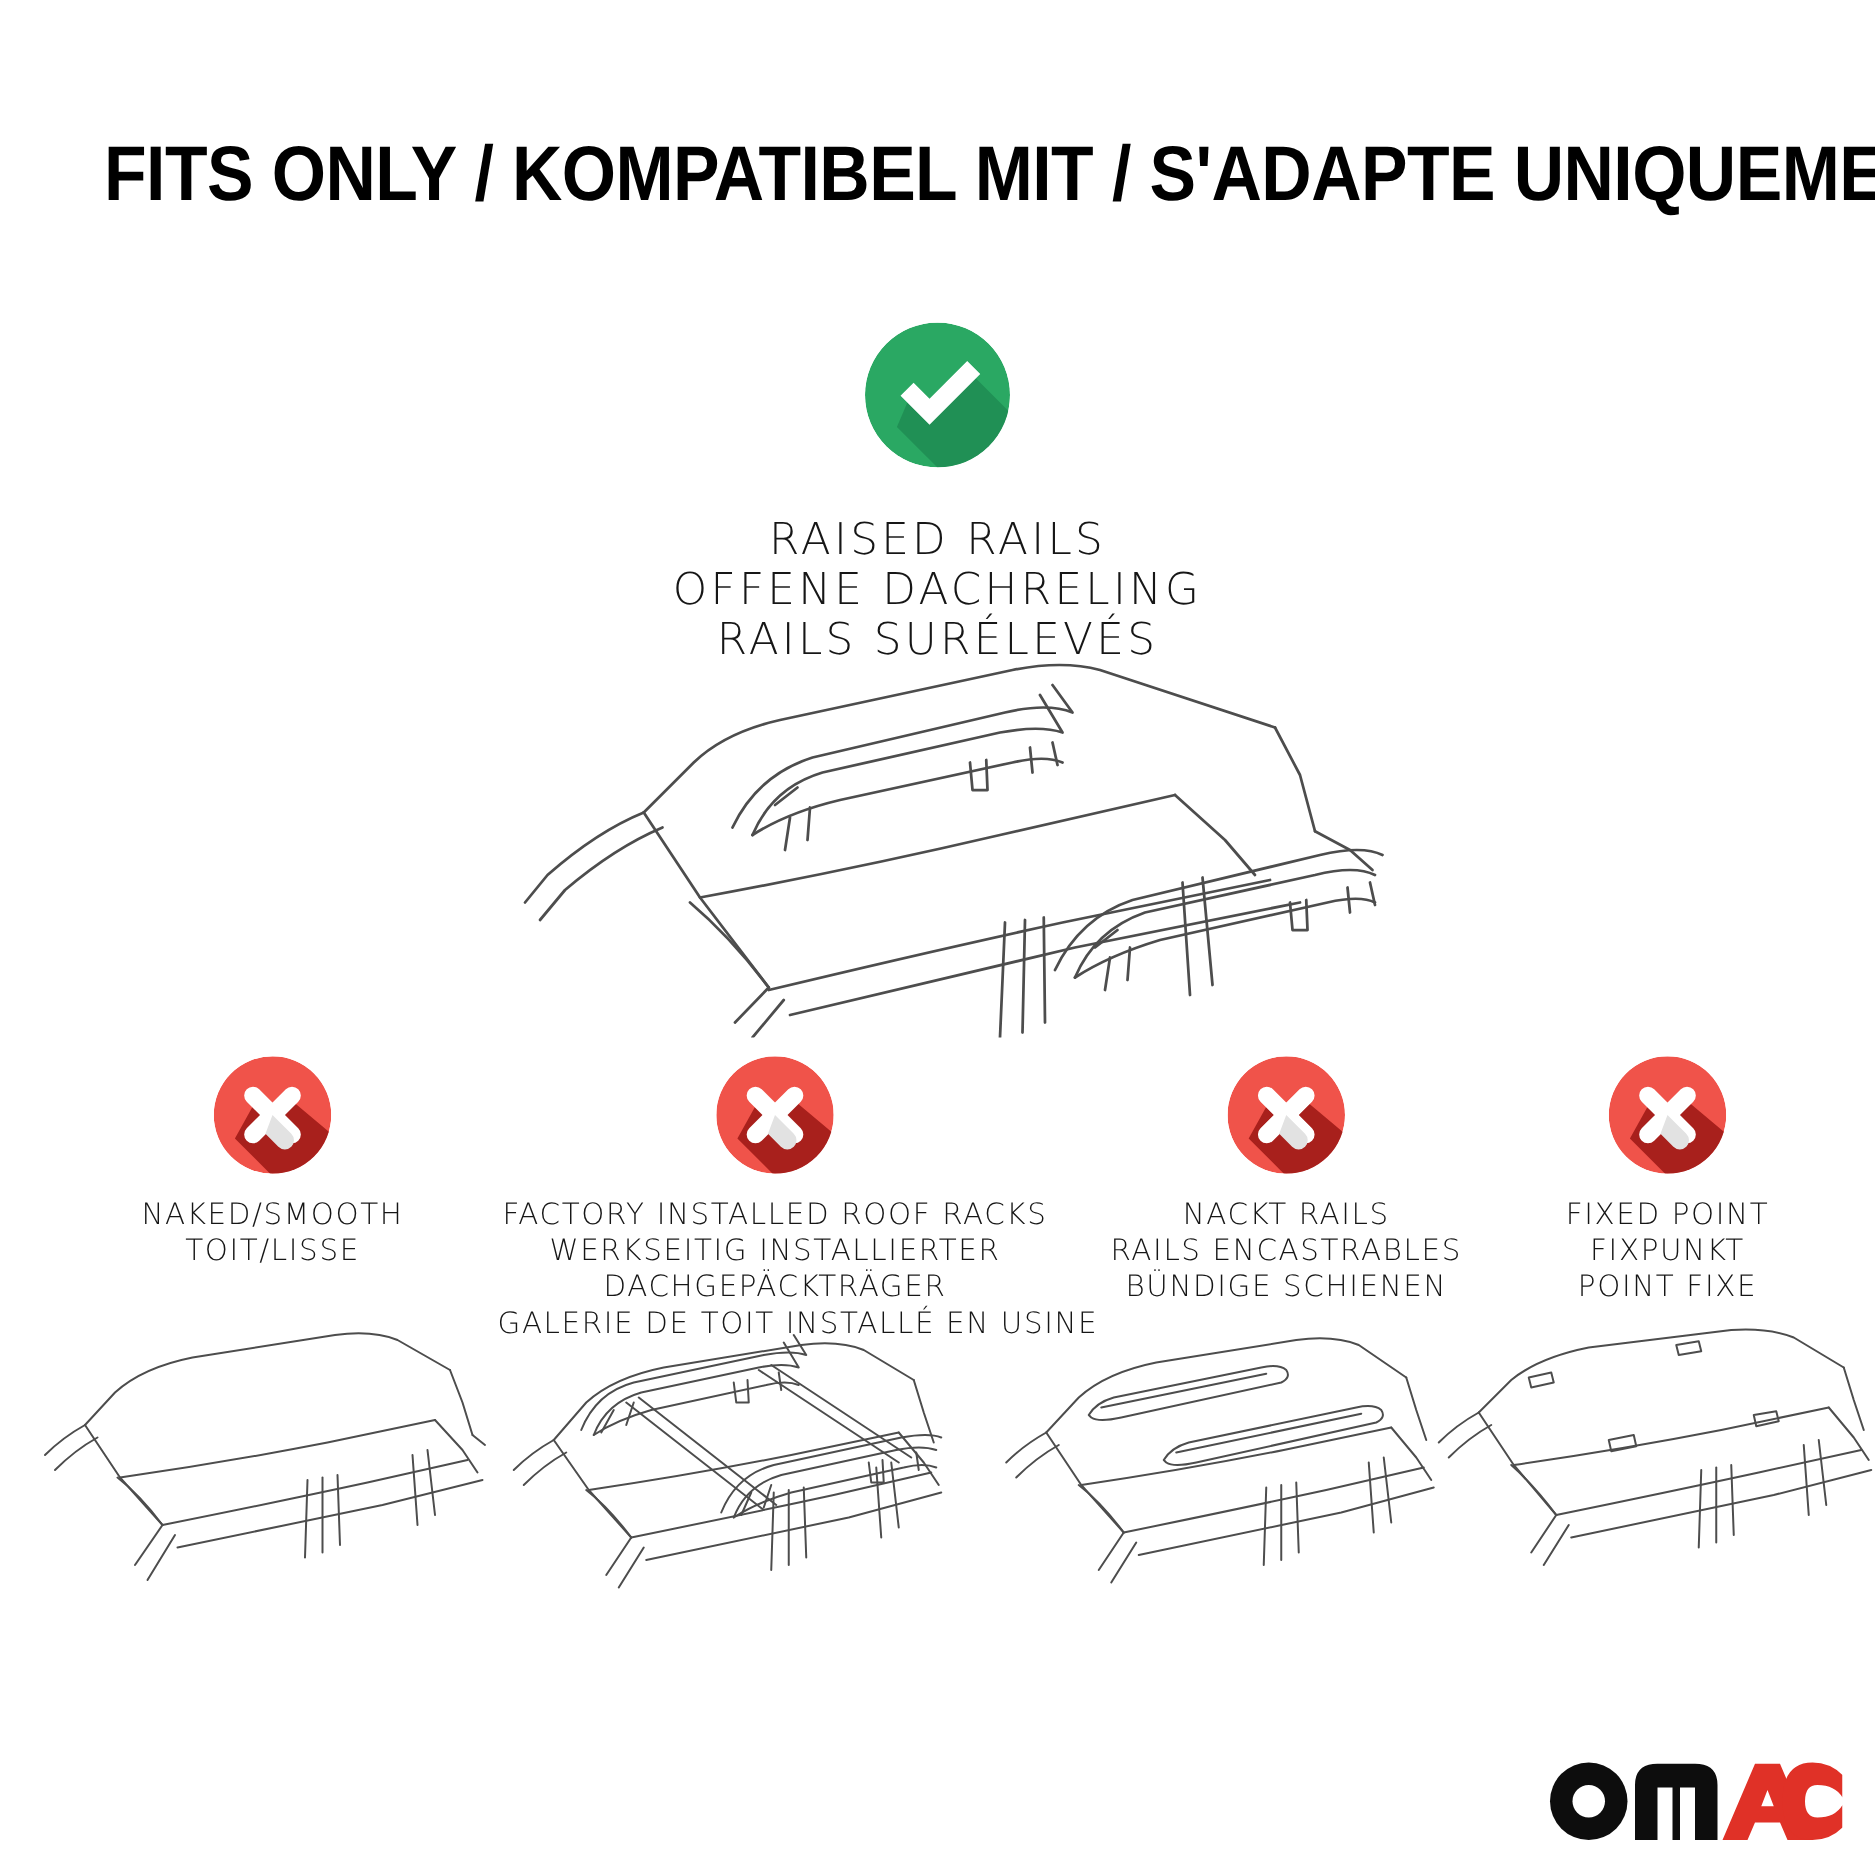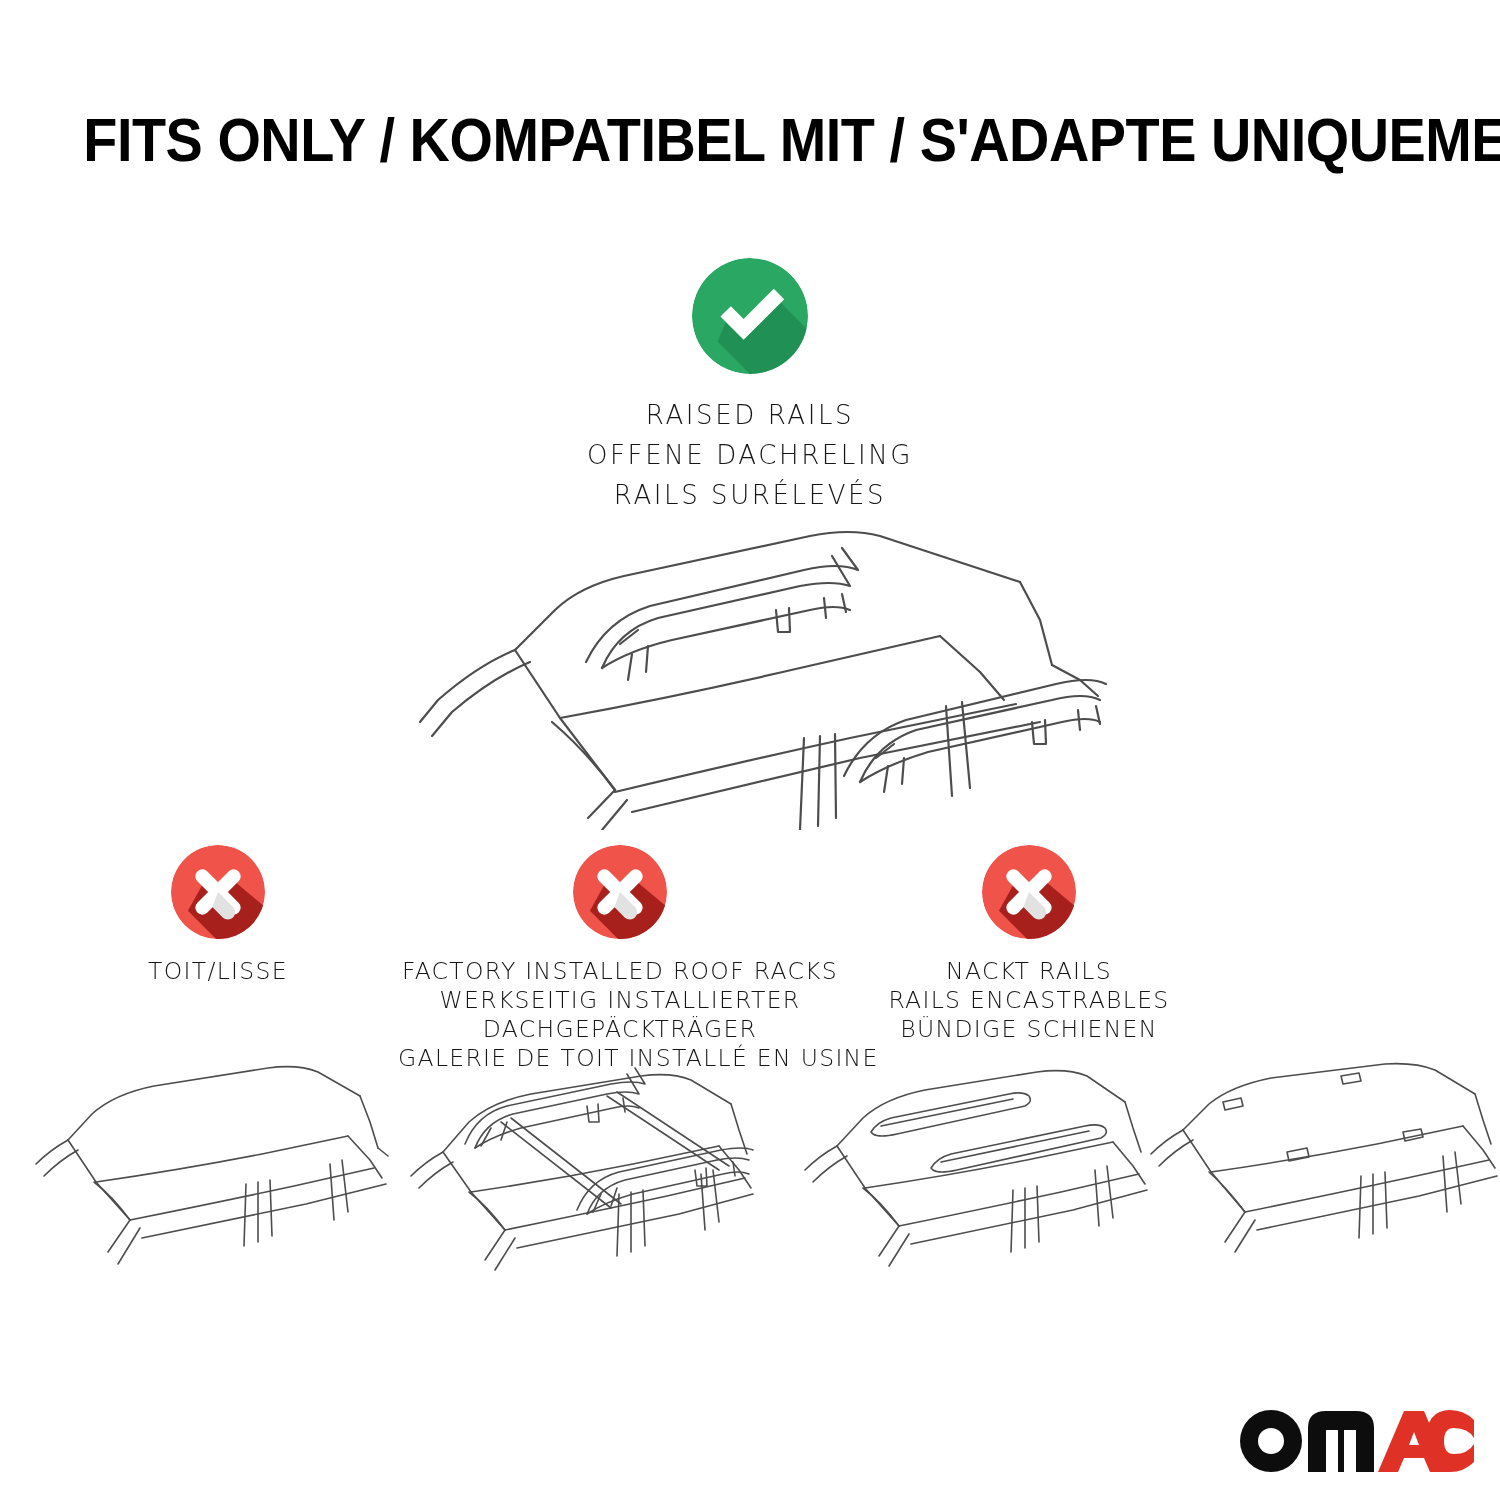--- a/index.html
+++ b/index.html
@@ -56,25 +56,25 @@
     width: 1500px;
     display: flex;
     flex-direction: column;
     align-items: center;
   }
   .ok-badge {
     width: 116px;
     height: 116px;
   }
   .ok-caption {
-    margin-top: 21px;
+    margin-top: 38px;
     text-align: center;
     font-family: "DejaVu Sans", "Liberation Sans", sans-serif;
     font-weight: 300;
-    font-size: 26px;
+    font-size: 35px;
     line-height: 40px;
     letter-spacing: 2.6px;
     color: #161616;
   }
   .ok-caption div { white-space: nowrap; }
 
   .ok-illustration {
     position: absolute;
     top: 500px;
     left: 380px;
@@ -237,20 +237,21 @@
           <path d="M38 34 L50 46 L62 34 L100 66 L100 80 L80 100 L48 100 L18 70 Z" fill="#a01b17" opacity="0.9"></path>
           <g fill="#ffffff">
             <rect x="42.5" y="19" width="15" height="62" rx="7.5" transform="rotate(45 50 50)"></rect>
           </g>
           <rect x="42.5" y="19" width="15" height="62" rx="7.5" transform="rotate(-45 50 50)" fill="#ffffff"></rect>
           <path d="M50 50 L66 66 A7.5 7.5 0 0 1 55 77 L44 66 Z" fill="#e2e2e2"></path>
         </svg>
       </div>
     </div>
     <div class="no-caption">
+      <div>NAKED/SMOOTH</div>
       <div>TOIT/LISSE</div>
     </div>
   </div>
 
   <div class="no-item col-2">
     <div class="badge-wrap">
       <div class="badge no-badge">
         <svg viewBox="0 0 100 100" aria-hidden="true">
           <circle cx="50" cy="50" r="50" fill="#f0534a"></circle>
           <path d="M38 34 L50 46 L62 34 L100 66 L100 80 L80 100 L48 100 L18 70 Z" fill="#a01b17" opacity="0.9"></path>
@@ -280,20 +281,38 @@
         </svg>
       </div>
     </div>
     <div class="no-caption">
       <div>NACKT RAILS</div>
       <div>RAILS ENCASTRABLES</div>
       <div>BÜNDIGE SCHIENEN</div>
     </div>
   </div>
 
+  <div class="no-item col-4">
+    <div class="badge-wrap">
+      <div class="badge no-badge">
+        <svg viewBox="0 0 100 100" aria-hidden="true">
+          <circle cx="50" cy="50" r="50" fill="#f0534a"></circle>
+          <path d="M38 34 L50 46 L62 34 L100 66 L100 80 L80 100 L48 100 L18 70 Z" fill="#a01b17" opacity="0.9"></path>
+          <rect x="42.5" y="19" width="15" height="62" rx="7.5" transform="rotate(45 50 50)" fill="#ffffff"></rect>
+          <rect x="42.5" y="19" width="15" height="62" rx="7.5" transform="rotate(-45 50 50)" fill="#ffffff"></rect>
+          <path d="M50 50 L66 66 A7.5 7.5 0 0 1 55 77 L44 66 Z" fill="#e2e2e2"></path>
+        </svg>
+      </div>
+    </div>
+    <div class="no-caption">
+      <div>FIXED POINT</div>
+      <div>FIXPUNKT</div>
+      <div>POINT FIXE</div>
+    </div>
+  </div>
 </div>
 
 <div class="roof-strip">
 
   <div class="roof-cell rc-1">
     <svg viewBox="0 0 360 230" aria-hidden="true">
       <g fill="none" stroke="#4d4d4d" stroke-width="1.6" stroke-linecap="round" stroke-linejoin="round">
         <path d="M38 80 L62 54 Q84 34 124 26 L238 8 Q268 4 288 12 L330 36"></path>
         <path d="M38 80 L66 122 L100 160"></path>
         <path d="M330 36 L340 62 L348 88"></path>

